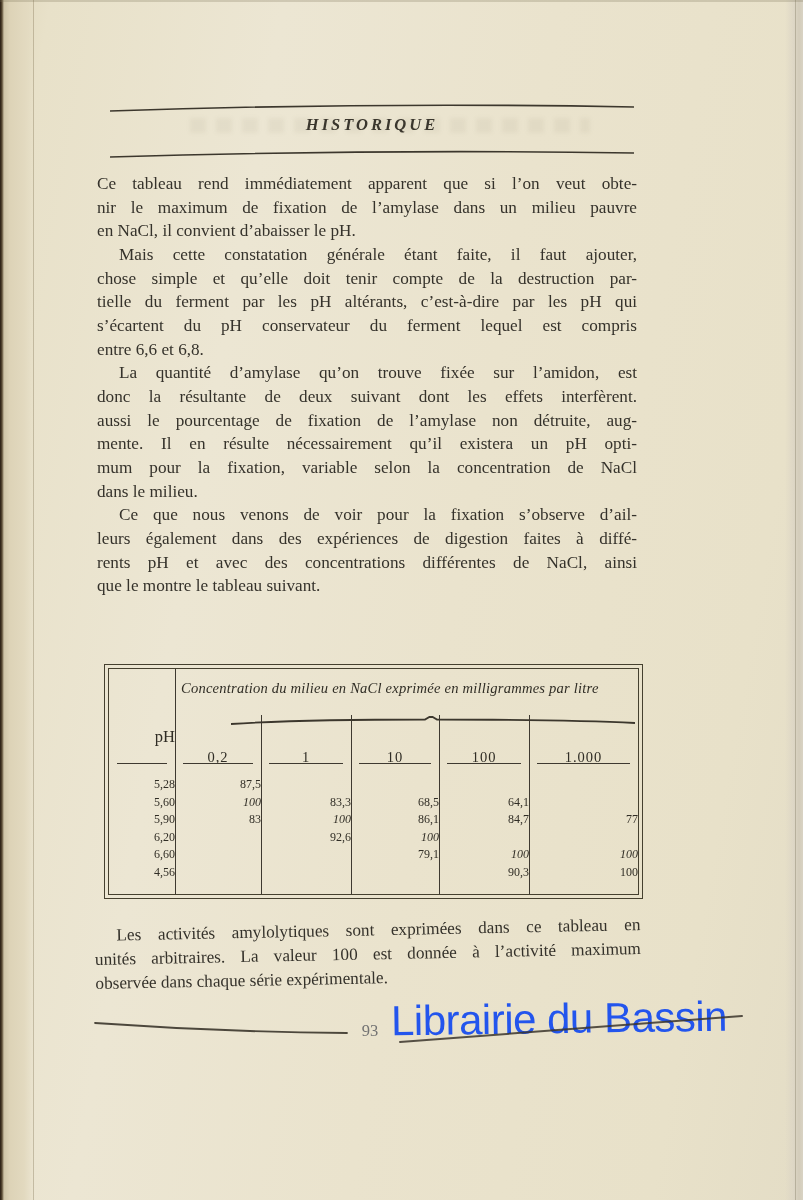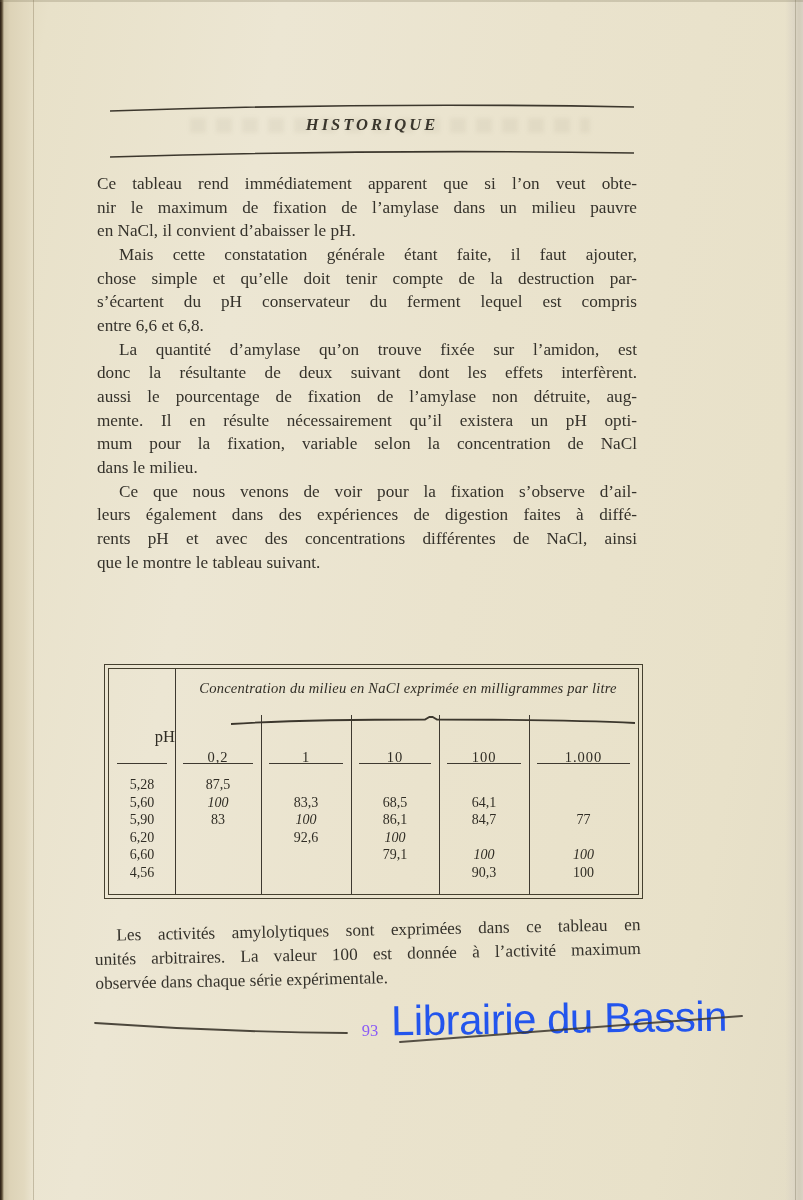--- a/index.html
+++ b/index.html
@@ -34,45 +34,45 @@
   .ln.ind{text-indent:22px;}
   .ln.last{text-align-last:left;}
 
   
   .table-wrap{position:absolute;left:108px;top:668px;width:529px;height:225px;
     border:1.3px solid #45402f;outline:1px solid #45402f;outline-offset:3px;
     font-size:15.5px;color:#302d25;}
   .vsep{position:absolute;width:1.4px;background:#3e3930;top:46px;bottom:0;}
   .vsep.full{top:0;}
   .corner-label{position:absolute;left:0;top:58px;width:66px;text-align:right;font-size:16.5px;}
-  .span-header{position:absolute;left:72px;right:3px;top:11px;text-align:center;
+  .span-header{position:absolute;left:72px;right:3px;top:11px;
     font-style:italic;font-size:14.6px;letter-spacing:.2px;white-space:nowrap;}
   .brace{position:absolute;left:122px;top:43px;width:404px;height:10px;}
   .col-heads{position:absolute;left:66px;right:0;top:56px;display:grid;
     grid-template-columns:86px 90px 88px 90px 1fr;margin-top:24px;}
   .col-heads span{text-align:center;font-size:14.5px;letter-spacing:1px;}
   .hsep{position:absolute;top:94px;height:1.2px;background:#3e3930;}
   .tbody{position:absolute;left:0;right:0;top:107px;display:grid;
     grid-template-columns:66px 86px 90px 88px 90px 1fr;grid-auto-rows:17.6px;}
-  .tbody div{text-align:center;line-height:17.6px;font-size:14px;}
+  .tbody div{text-align:right;line-height:17.6px;font-size:12px;}
   .tbody div.it{font-style:italic;}
 
   
   .footnote{position:absolute;left:95px;top:924px;width:546px;
     font-size:17.2px;line-height:24px;color:#35322b;
     transform:rotate(-1.15deg);transform-origin:left center;}
 
   
   .watermark{position:absolute;left:391px;top:996px;z-index:5;
     font-family:"Liberation Sans","DejaVu Sans",sans-serif;
     font-size:42px;line-height:1.1;letter-spacing:-.5px;color:#2355ed;
     transform:rotate(-0.8deg);}
   .footer-rules{position:absolute;left:90px;top:1005px;width:670px;height:50px;z-index:6;pointer-events:none;}
   .page-number{position:absolute;left:350px;top:1021px;width:40px;text-align:center;
-    font-size:16.5px;color:#8b5cf6;z-index:4;}
+    font-size:16.5px;color:#737373;z-index:4;}
 </style>
 </head>
 <body>
 
 <div class="page">
 
   <div class="edge-left"></div>
   <div class="fold-line"></div>
   <div class="edge-right"></div>
   <div class="edge-right-line"></div>
@@ -91,20 +91,21 @@
       </svg>
   </div>
 
   <div class="body-copy">
     <div class="ln">Ce tableau rend immédiatement apparent que si l’on veut obte-</div>
     <div class="ln">nir le maximum de fixation de l’amylase dans un milieu pauvre</div>
     <div class="ln last">en NaCl, il convient d’abaisser le pH.</div>
 
     <div class="ln ind">Mais cette constatation générale étant faite, il faut ajouter,</div>
     <div class="ln">chose simple et qu’elle doit tenir compte de la destruction par-</div>
+    <div class="ln">tielle du ferment par les pH altérants, c’est-à-dire par les pH qui</div>
     <div class="ln">s’écartent du pH conservateur du ferment lequel est compris</div>
     <div class="ln last">entre 6,6 et 6,8.</div>
 
     <div class="ln ind">La quantité d’amylase qu’on trouve fixée sur l’amidon, est</div>
     <div class="ln">donc la résultante de deux suivant dont les effets interfèrent.</div>
     <div class="ln">aussi le pourcentage de fixation de l’amylase non détruite, aug-</div>
     <div class="ln">mente. Il en résulte nécessairement qu’il existera un pH opti-</div>
     <div class="ln">mum pour la fixation, variable selon la concentration de NaCl</div>
     <div class="ln last">dans le milieu.</div>
 

